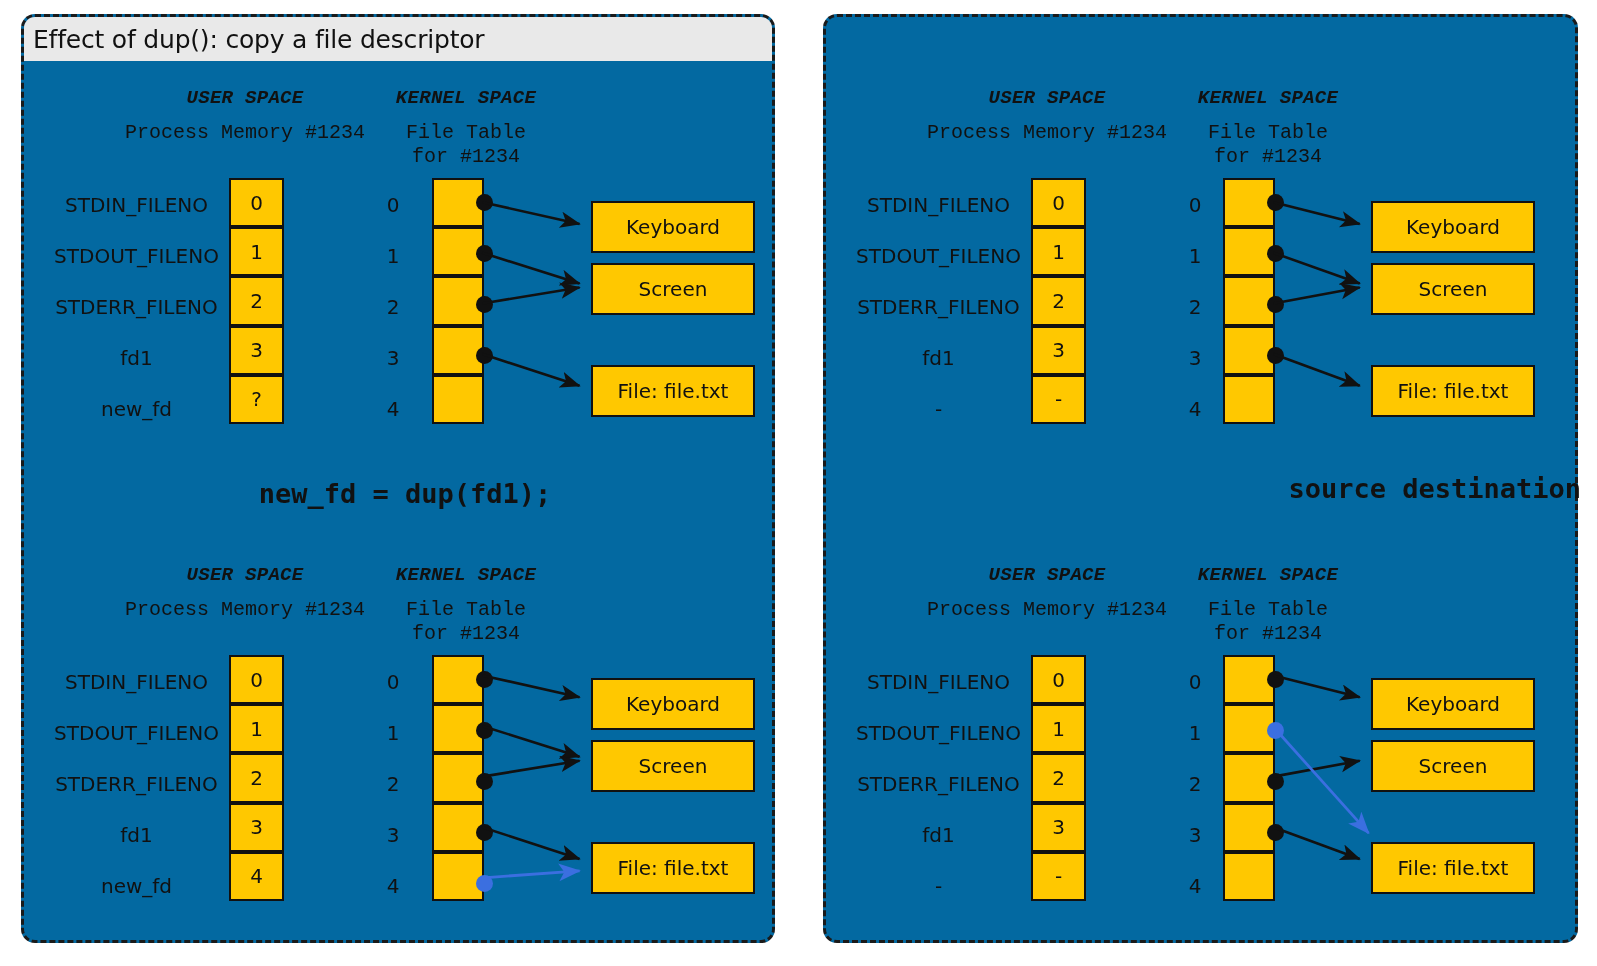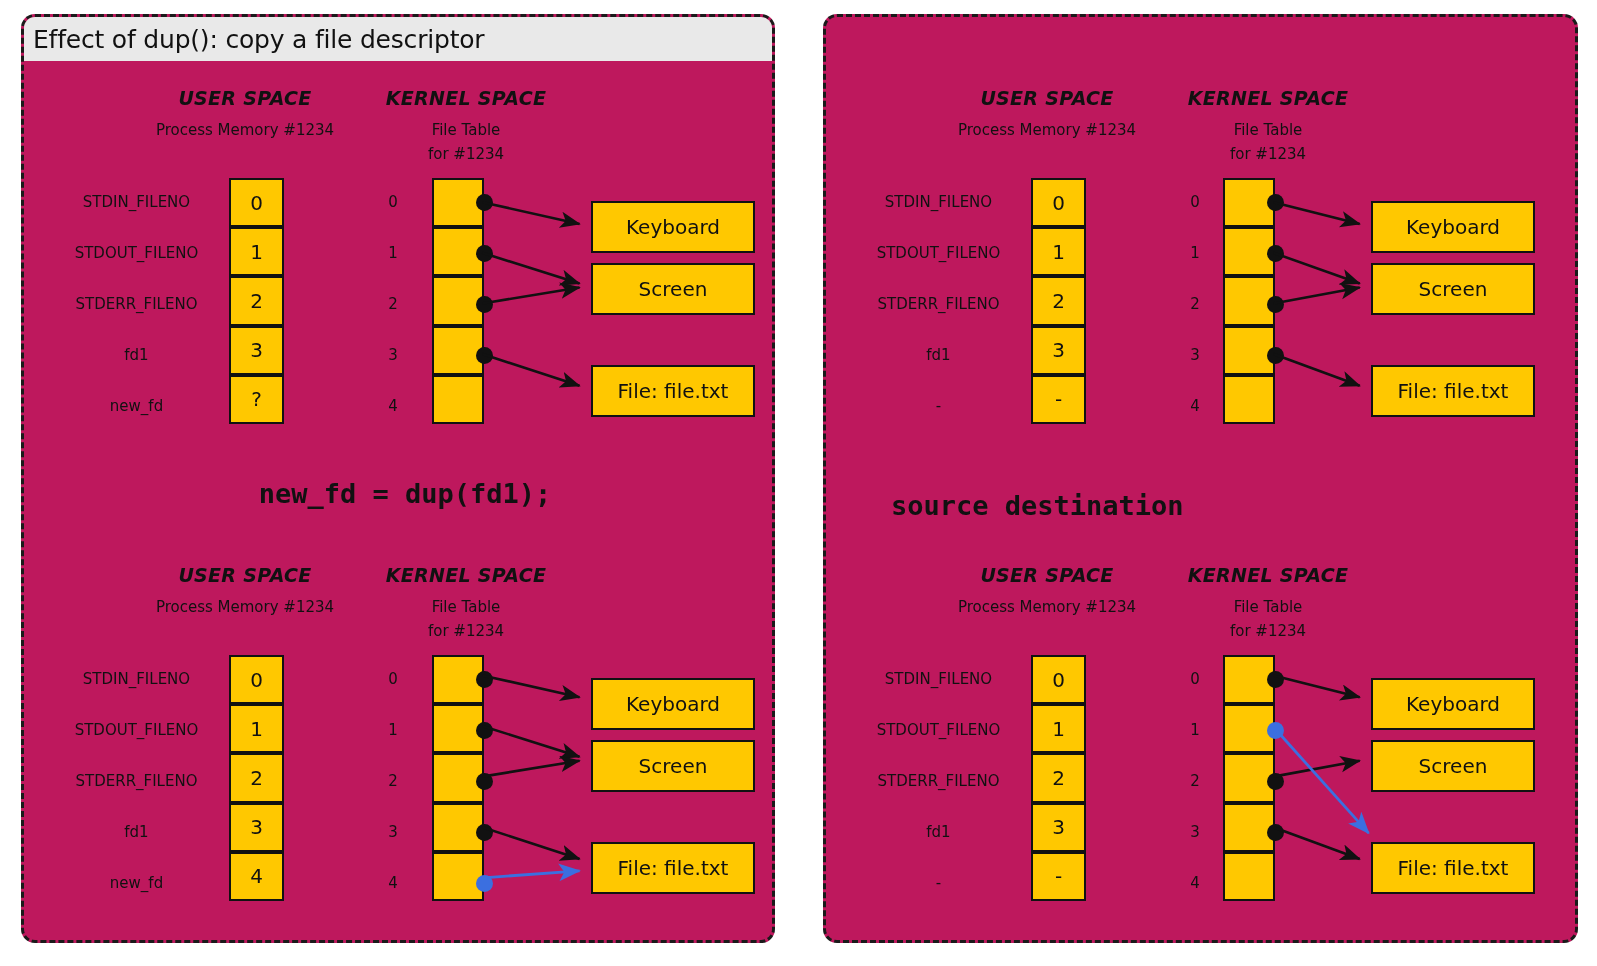--- a/index.html
+++ b/index.html
@@ -1,31 +1,31 @@
 <!DOCTYPE html>
 <html><head>
 <meta charset="utf-8">
 <style>
   html,body{margin:0;padding:0;background:#ffffff;}
   body{width:1597px;height:966px;position:relative;overflow:hidden;
        font-family:"DejaVu Sans","Liberation Sans",sans-serif;}
 
   .panel{position:absolute;border:3px dashed #1a1a1a;border-radius:14px;
-         background:#be185d;box-sizing:border-box;}
+         background:#0369a1;box-sizing:border-box;}
   .panel-title{position:absolute;left:0;top:0;right:0;height:44px;
                background:#e9e9e9;border-radius:11px 11px 0 0;
                display:flex;align-items:center;
                padding-left:9px;box-sizing:border-box;
                font-size:25px;color:#111;letter-spacing:-0.2px;white-space:nowrap;}
 
   .stage{position:absolute;left:0;top:0;width:100%;height:100%;}
 
-  .lbl{position:absolute;font-size:15px;color:#111;white-space:nowrap;}
+  .lbl{position:absolute;font-size:20px;color:#111;white-space:nowrap;}
   .lbl.italic{font-style:italic;font-weight:bold;font-size:19px;letter-spacing:0.3px;}
-  .lbl.ctr{text-align:center;}
+  .lbl.ctr{text-align:center;font-family:Liberation Mono, monospace;}
   .lbl.right{text-align:center;}
 
   .code{position:absolute;font-family:"DejaVu Sans Mono","Liberation Mono",monospace;
         font-weight:bold;font-size:27px;color:#111;white-space:pre;letter-spacing:0px;}
 
   
   .stack{position:absolute;}
   .cell{position:absolute;left:0;background:#FFC800;border:2.5px solid #111;
         box-sizing:border-box;display:flex;align-items:center;justify-content:center;
         font-size:20px;color:#111;}
@@ -218,21 +218,21 @@
 
     <svg class="arrows" viewBox="0 0 755 929">
       <g stroke="#111" stroke-width="2.6" fill="none" marker-end="url(#ahB)">
         <line x1="451" y1="186" x2="538" y2="208"></line>
         <line x1="451" y1="237" x2="538" y2="268"></line>
         <line x1="451" y1="288" x2="538" y2="272"></line>
         <line x1="451" y1="339" x2="538" y2="371"></line>
       </g>
     </svg>
 
-    <div class="code" style="left:0px;top:473px;width:755px;text-align:left;">    source destination</div>
+    <div class="code" style="left:0px;top:456px;width:755px;text-align:right;">    source destination</div>
 
     <div class="lbl italic ctr" style="left:131px;top:547px;width:180px;">USER SPACE</div>
     <div class="lbl italic ctr" style="left:342px;top:547px;width:200px;">KERNEL SPACE</div>
     <div class="lbl ctr" style="left:31px;top:581px;width:380px;">Process Memory #1234</div>
     <div class="lbl ctr" style="left:352px;top:581px;width:180px;">File Table</div>
     <div class="lbl ctr" style="left:352px;top:605px;width:180px;">for #1234</div>
 
     <div class="lbl right" style="left:20px;top:653px;width:185px;">STDIN_FILENO</div>
     <div class="lbl right" style="left:20px;top:704px;width:185px;">STDOUT_FILENO</div>
     <div class="lbl right" style="left:20px;top:755px;width:185px;">STDERR_FILENO</div>

